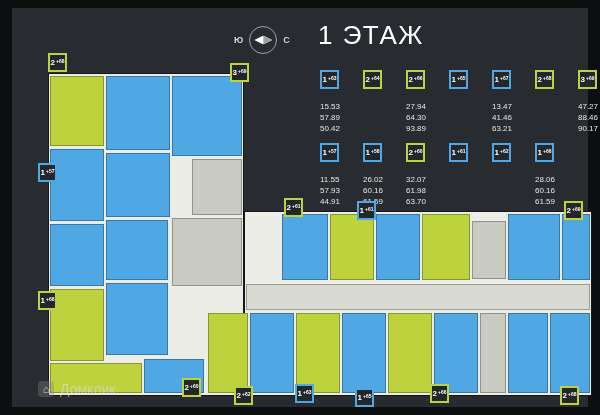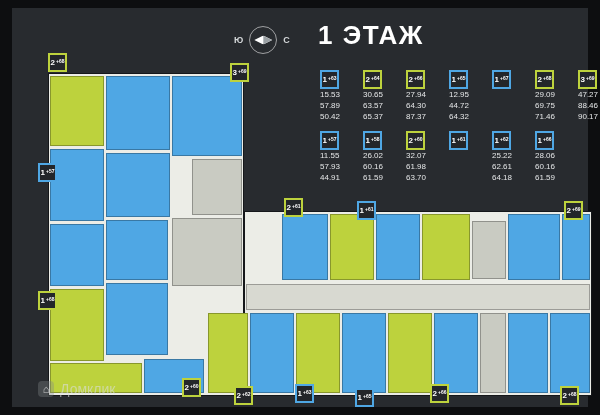--- a/index.html
+++ b/index.html
@@ -1,32 +1,32 @@
 <!DOCTYPE html>
 <html><head>
 <meta charset="utf-8">
 <style>
   html,body{margin:0;padding:0;background:#000;font-family:"Liberation Sans",sans-serif;}
   .stage{position:relative;width:600px;height:415px;background:#0d0e10;overflow:hidden;}
   .panel{position:absolute;left:12px;top:8px;right:12px;bottom:8px;background:#282b2f;}
 
   
-  .title{position:absolute;left:306px;top:12px;font-size:26px;font-weight:bold;color:#ffffff;letter-spacing:1.5px;}
+  .title{position:absolute;left:306px;top:12px;font-size:26px;font-weight:normal;color:#ffffff;letter-spacing:1.5px;}
   .compass{position:absolute;left:222px;top:18px;display:flex;align-items:center;gap:6px;color:#d3d6d8;font-size:9px;font-weight:bold;}
   .compass-circle{width:26px;height:26px;border:1px solid rgba(255,255,255,.55);border-radius:50%;position:relative;}
   .compass-needle{position:absolute;left:50%;top:50%;width:18px;height:9px;transform:translate(-50%,-50%);background:#fff;clip-path:polygon(0 50%,50% 0,100% 50%,50% 100%);}
   .compass-needle::after{content:"";position:absolute;right:0;top:0;width:50%;height:100%;background:#9aa0a4;clip-path:polygon(0 0,100% 50%,0 100%);}
 
   
   .legend{position:absolute;left:308px;top:62px;}
   .legend-row{display:flex;gap:7px;margin-bottom:9px;}
   .card{width:36px;}
   .badge{width:15px;height:15px;border-style:solid;border-width:2px;color:#fff;font-size:8px;font-weight:bold;display:flex;align-items:center;justify-content:center;background:#23262a;box-sizing:content-box;}
   .badge .sup{font-size:5px;margin-left:1px;transform:translateY(-2px);}
-  .areas{margin-top:0;}
+  .areas{margin-top:12px;}
   .areas div{font-size:8px;color:#e4e6e7;line-height:11px;}
 
   
   .plan{position:absolute;left:30px;top:55px;width:555px;height:340px;}
   .shape{position:absolute;background:#ecede7;border:1px solid #15171a;box-sizing:border-box;}
   .room{position:absolute;border:1px solid rgba(0,0,0,.28);box-sizing:border-box;}
   .pbadge{position:absolute;width:15px;height:15px;background:#23262a;border-style:solid;border-width:2px;color:#fff;font-size:8px;font-weight:bold;display:flex;align-items:center;justify-content:center;z-index:6;}
   .pbadge .sup{font-size:5px;margin-left:1px;transform:translateY(-2px);}
 
   
@@ -60,63 +60,53 @@
               <div>15.53</div>
               <div>57.89</div>
               <div>50.42</div>
             </div>
           </div>
           <div class="card">
             <div class="badge" style="border-color: rgb(189, 210, 61);">
               <span>2</span>
               <span class="sup">+64</span>
             </div>
-            <div class="areas">
-              <div>30.65</div>
-              <div>63.57</div>
-              <div>65.37</div>
-            </div>
           </div>
           <div class="card">
             <div class="badge" style="border-color: rgb(189, 210, 61);">
               <span>2</span>
               <span class="sup">+66</span>
             </div>
             <div class="areas">
               <div>27.94</div>
               <div>64.30</div>
-              <div>87.37</div>
+              <div>93.89</div>
             </div>
           </div>
           <div class="card">
             <div class="badge" style="border-color: rgb(79, 167, 228);">
               <span>1</span>
               <span class="sup">+65</span>
             </div>
-            <div class="areas">
-              <div>12.95</div>
-              <div>44.72</div>
-              <div>64.32</div>
-            </div>
           </div>
           <div class="card">
             <div class="badge" style="border-color: rgb(79, 167, 228);">
               <span>1</span>
               <span class="sup">+67</span>
             </div>
+            <div class="areas">
+              <div>13.47</div>
+              <div>41.46</div>
+              <div>63.21</div>
+            </div>
           </div>
           <div class="card">
             <div class="badge" style="border-color: rgb(189, 210, 61);">
               <span>2</span>
               <span class="sup">+68</span>
-            </div>
-            <div class="areas">
-              <div>29.09</div>
-              <div>69.75</div>
-              <div>71.46</div>
             </div>
           </div>
           <div class="card">
             <div class="badge" style="border-color: rgb(189, 210, 61);">
               <span>3</span>
               <span class="sup">+69</span>
             </div>
             <div class="areas">
               <div>47.27</div>
               <div>88.46</div>
@@ -161,25 +151,20 @@
           <div class="card">
             <div class="badge" style="border-color: rgb(79, 167, 228);">
               <span>1</span>
               <span class="sup">+61</span>
             </div>
           </div>
           <div class="card">
             <div class="badge" style="border-color: rgb(79, 167, 228);">
               <span>1</span>
               <span class="sup">+62</span>
-            </div>
-            <div class="areas">
-              <div>25.22</div>
-              <div>62.61</div>
-              <div>64.18</div>
             </div>
           </div>
           <div class="card">
             <div class="badge" style="border-color: rgb(79, 167, 228);">
               <span>1</span>
               <span class="sup">+66</span>
             </div>
             <div class="areas">
               <div>28.06</div>
               <div>60.16</div>

